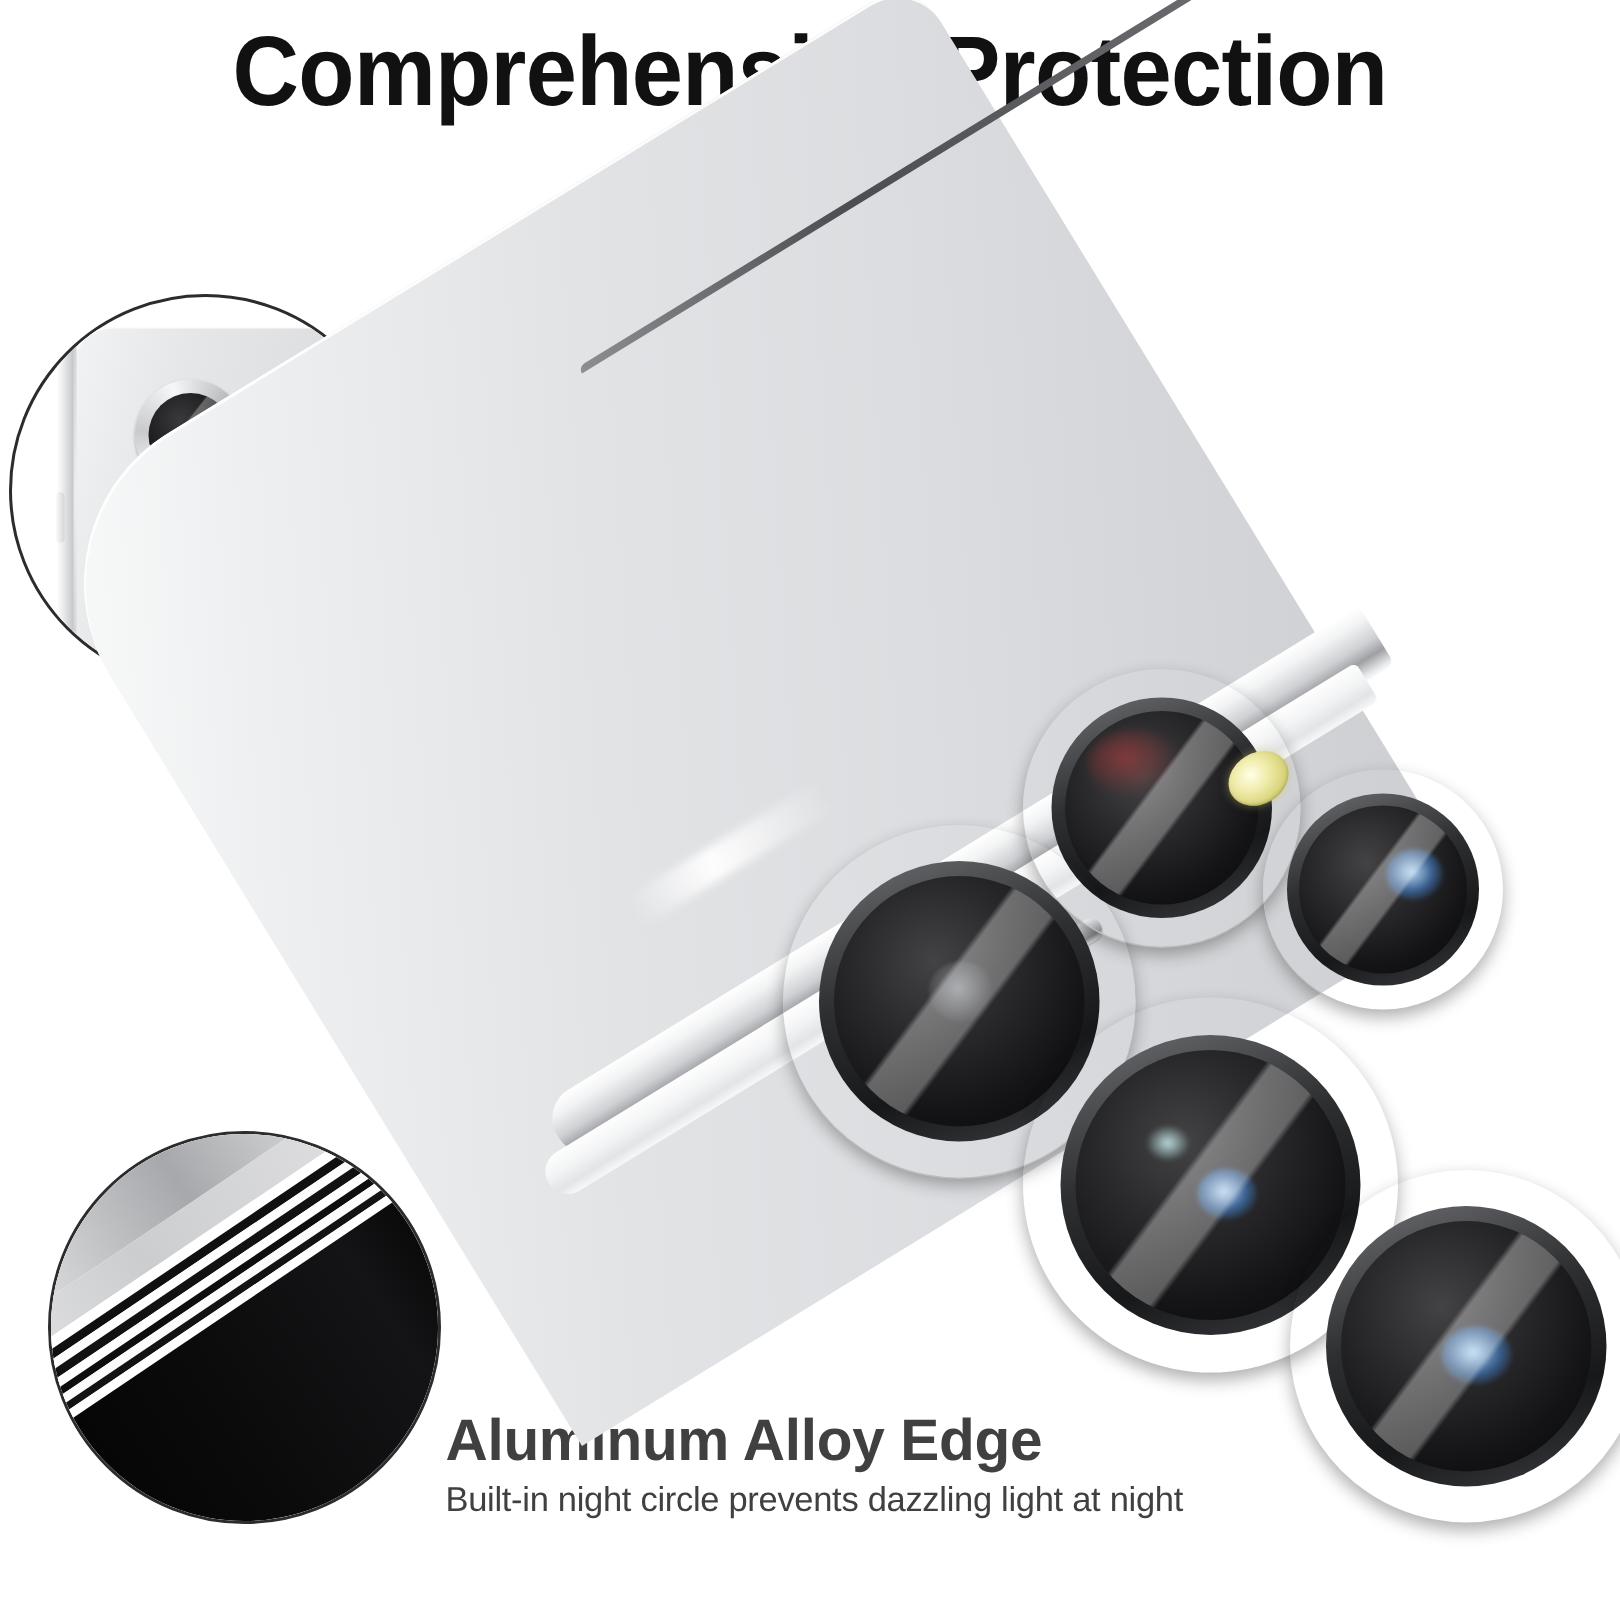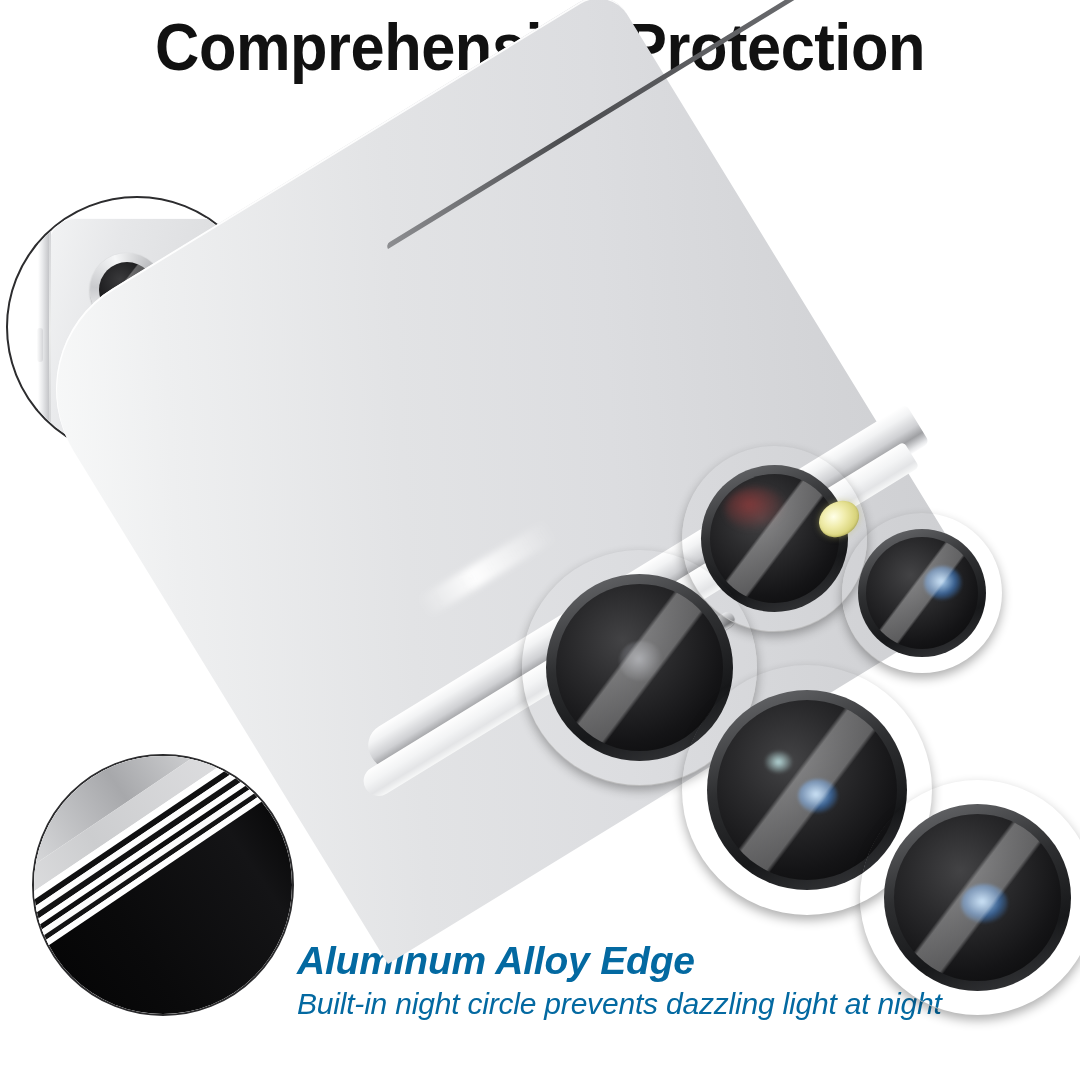--- a/index.html
+++ b/index.html
@@ -13,23 +13,23 @@
   
   .title{
     position:absolute;left:0;top:14px;width:1080px;text-align:center;
     font-size:66px;line-height:1;font-weight:700;color:#111111;
     letter-spacing:-0.5px;
     transform:scaleX(0.93);transform-origin:50% 50%;
     white-space:nowrap;
   }
 
   
-  .feat{position:absolute;color:#0369a1;white-space:nowrap;font-style:italic;}
+  .feat{position:absolute;color:#404040;white-space:nowrap;}
   .feat .f-title{font-size:39px;font-weight:600;line-height:1.05;letter-spacing:-0.2px;}
-  .feat .f-sub{font-size:30px;font-weight:400;line-height:1.2;letter-spacing:-0.2px;margin-top:4px;}
+  .feat .f-sub{font-size:23px;font-weight:400;line-height:1.2;letter-spacing:-0.2px;margin-top:4px;}
   #feat-premium{left:275px;top:367px;}
   #feat-alloy{left:297px;top:941px;}
 
   
   .callout{
     position:absolute;border-radius:50%;overflow:hidden;
     border:2px solid #2c2c2e;background:#ffffff;box-sizing:border-box;
   }
   #callout-camera{left:6px;top:196px;width:262px;height:262px;}
   #callout-edge{left:32px;top:754px;width:262px;height:262px;}

